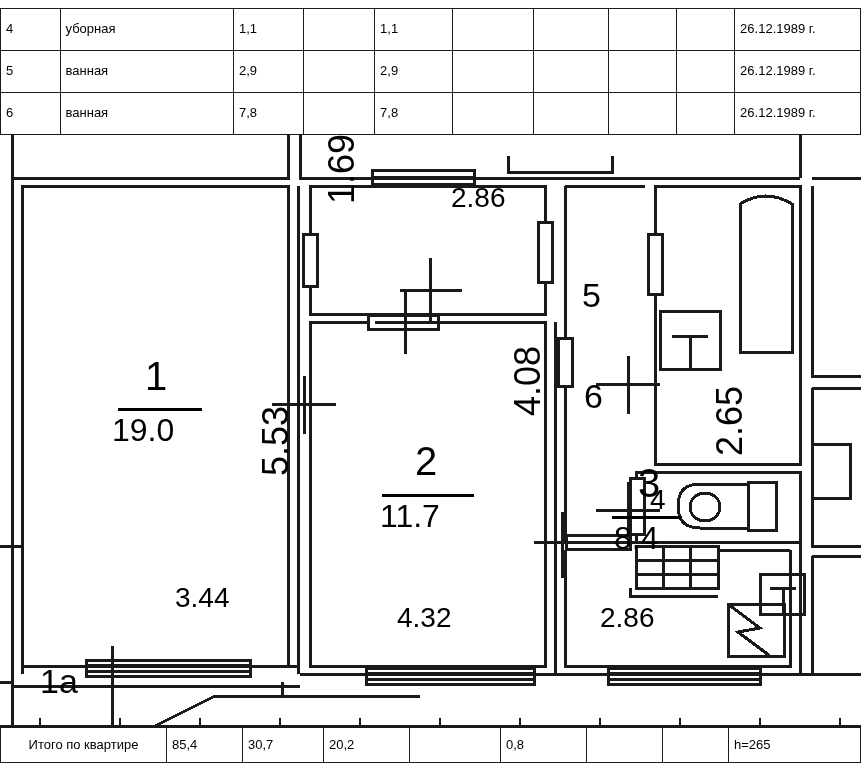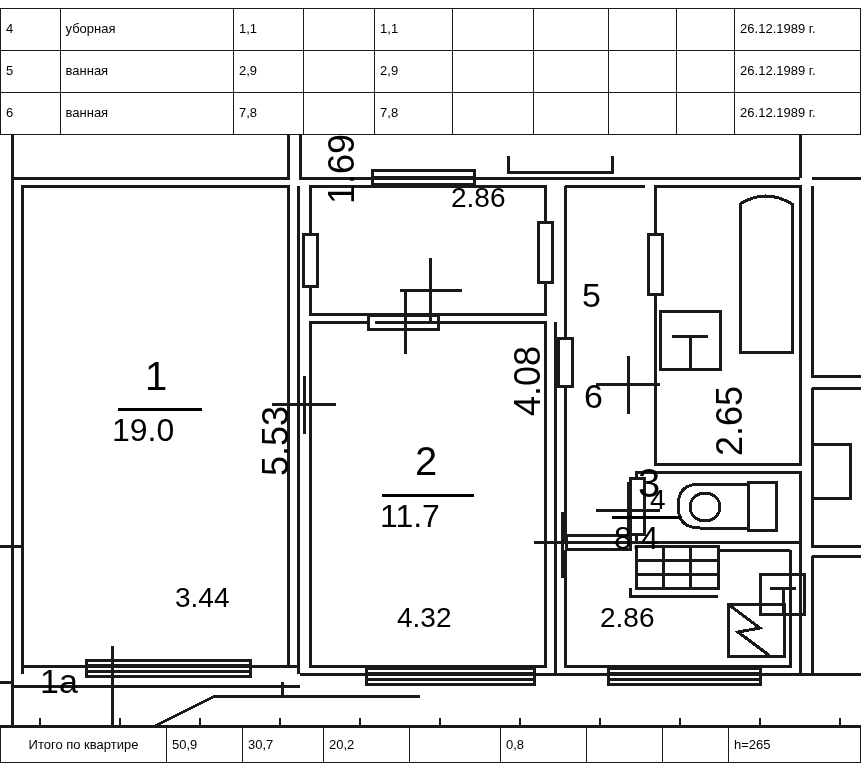--- a/index.html
+++ b/index.html
@@ -293,21 +293,21 @@
     <i class="frac-line" style="left:612px;top:390px;width:70px;"></i>
     <span class="plan-txt roomarea" style="left:614px;top:396px;">8.4</span>
     <span class="plan-txt dim-v" style="left:712px;top:330px;">2.65</span>
     <span class="plan-txt dim" style="left:600px;top:478px;">2.86</span>
   </div>
 
   <table class="tbl" id="bottom-table">
     <tbody>
         <tr>
       <td colspan="2" class="totlabel">Итого по квартире</td>
-      <td class="c-a">50,9</td>
+      <td class="c-a">85,4</td>
       <td class="c-b">30,7</td>
       <td class="c-c">20,2</td>
       <td class="c-d"></td>
       <td class="c-e">0,8</td>
       <td class="c-f"></td>
       <td class="c-g"></td>
       <td class="c-h bold">h=265</td>
     </tr>
   </tbody>
     </table>

